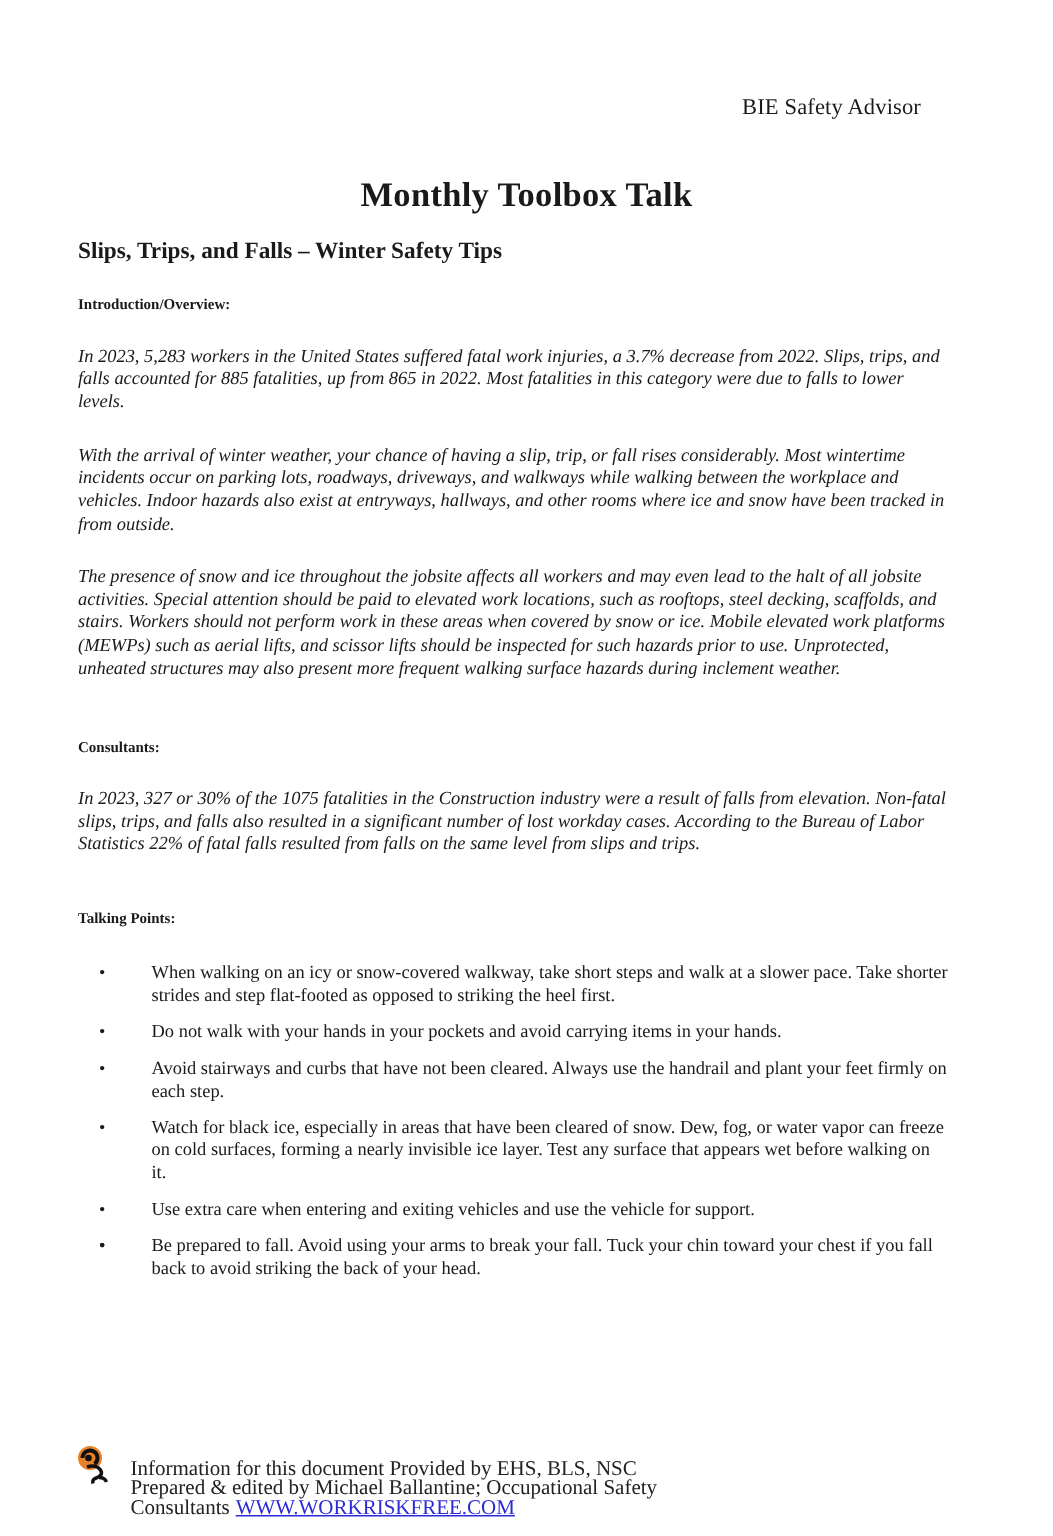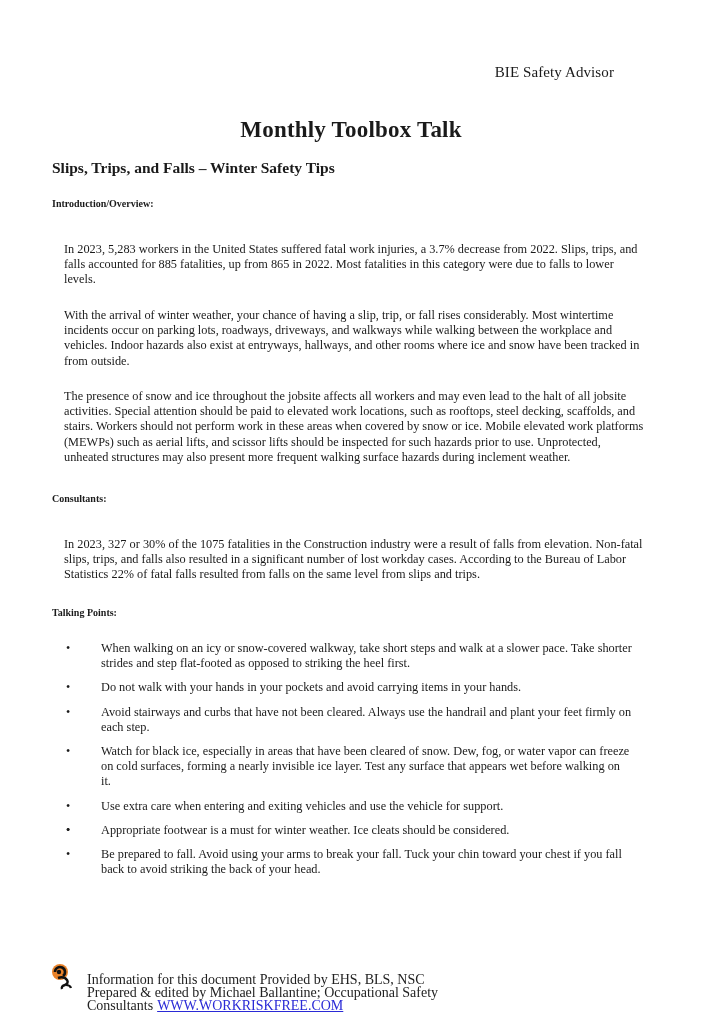--- a/index.html
+++ b/index.html
@@ -21,21 +21,22 @@
       position: absolute; left: 52px; top: 150px;
       font-size: 15.5px; font-weight: bold;
     }
     .section-head {
       position: absolute; left: 52px;
       font-size: 10px; font-weight: bold;
     }
     .para {
       position: absolute; left: 52px; width: 580px;
       font-size: 12.3px; line-height: 15.2px;
-      margin: 12px;
+      margin: 0;
+      font-style: italic;
     }
     .bullets {
       position: absolute; left: 52px; top: 632px; width: 580px;
       list-style: none; margin: 0; padding: 0;
     }
     .bullets li {
       position: relative; padding-left: 49px;
       font-size: 12.3px; line-height: 15.2px; margin-bottom: 9px;
     }
     .bullets li .bullet {
@@ -97,21 +98,20 @@
     </li>
     <li>
       <span class="bullet">•</span>
       <span>Use extra care when entering and exiting vehicles and use the vehicle for support.</span>
     </li>
     <li>
       <span class="bullet">•</span>
     </li>
     <li>
       <span class="bullet">•</span>
-      <span>Appropriate footwear is a must for winter weather. Ice cleats should be considered.</span>
     </li>
     <li>
       <span class="bullet">•</span>
       <span>Be prepared to fall. Avoid using your arms to break your fall. Tuck your chin toward your chest if you fall back to avoid striking the back of your head.</span>
     </li>
   </ul>
 
   <div class="footer">
     <span class="logo">
       <svg width="26" height="28" viewBox="0 0 26 28">

